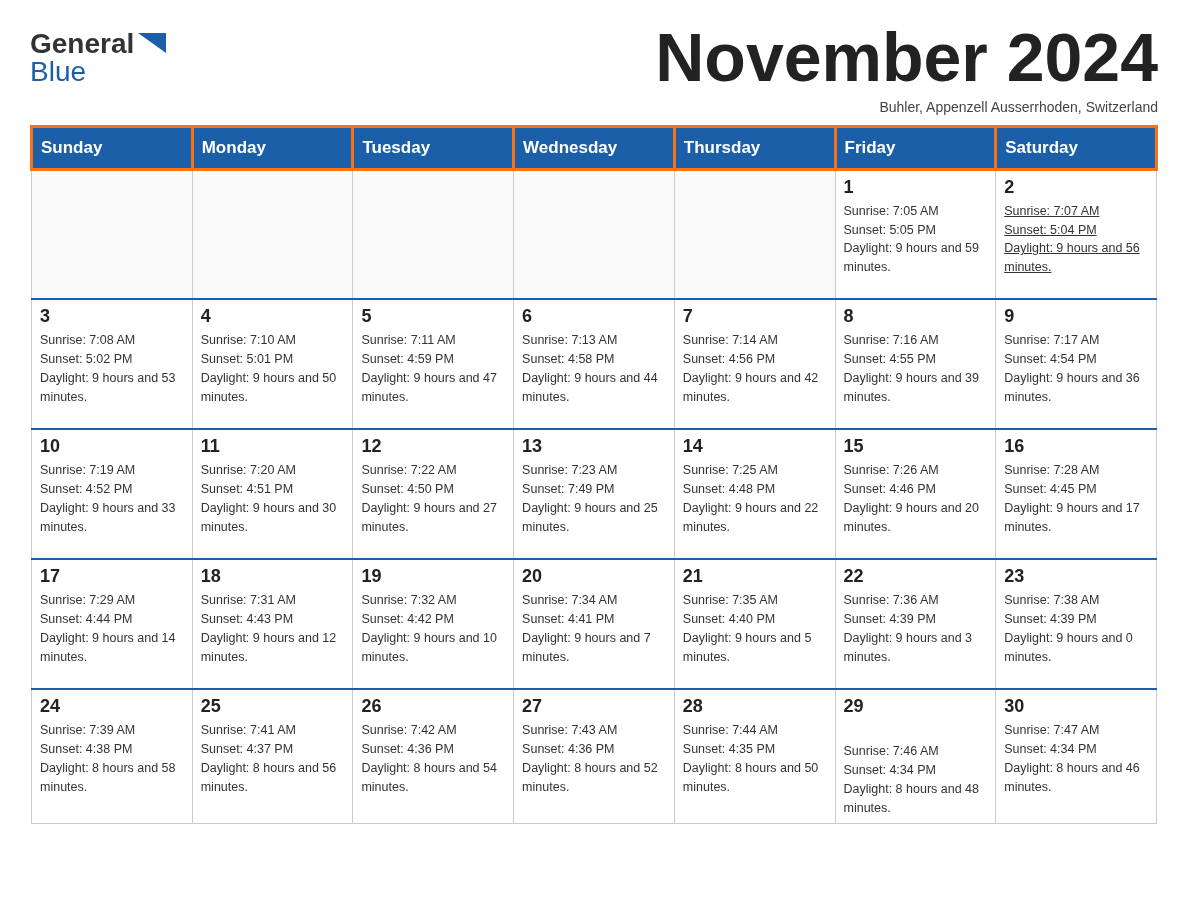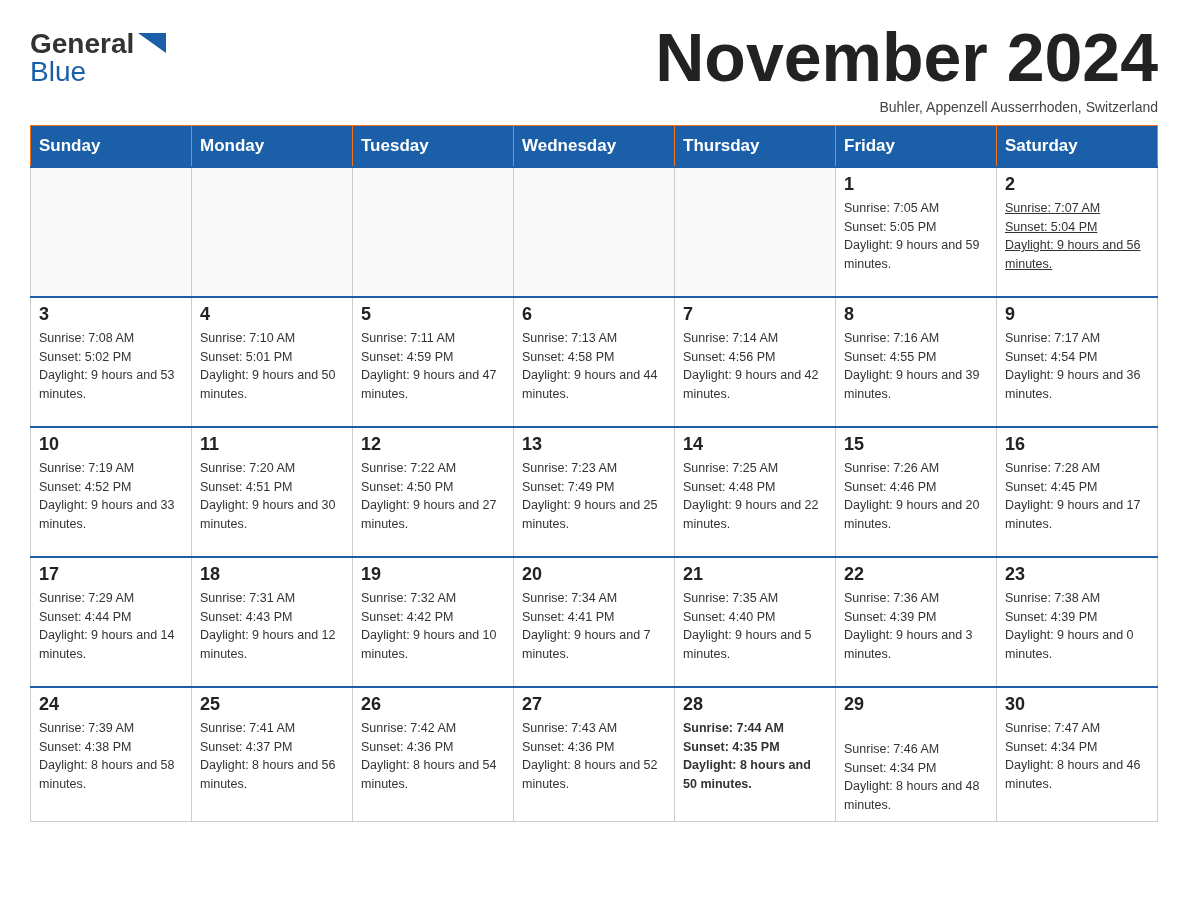--- a/index.html
+++ b/index.html
@@ -56,21 +56,21 @@
       border-collapse: collapse;
       margin-top: 10px;
     }
     .calendar th {
       background-color: #1a5fa8;
       color: #fff;
       font-size: 17px;
       font-weight: bold;
       padding: 10px 8px;
       text-align: left;
-      border: 1px solid #f97316;
+      border: 3px solid #f97316;
     }
     .calendar td {
       vertical-align: top;
       border: 1px solid #ccc;
       padding: 6px 8px;
       width: calc(100% / 7);
       min-height: 110px;
       height: 130px;
     }
     .calendar tr.week-row td {
@@ -297,21 +297,21 @@
 Daylight: 8 hours and 54 minutes.</div>
         </td>
         <td>
           <span class="day-number">27</span>
           <div class="day-info" style="white-space: pre-line;">Sunrise: 7:43 AM
 Sunset: 4:36 PM
 Daylight: 8 hours and 52 minutes.</div>
         </td>
         <td>
           <span class="day-number">28</span>
-          <div class="day-info" style="white-space: pre-line; font-weight: bold;">Sunrise: 7:44 AM
+          <div class="day-info" style="white-space: pre-line;">Sunrise: 7:44 AM
 Sunset: 4:35 PM
 Daylight: 8 hours and 50 minutes.</div>
         </td>
         <td>
           <span class="day-number">29</span>
           <div class="day-info" style="white-space: pre-line; margin-top: 25px;">Sunrise: 7:46 AM
 Sunset: 4:34 PM
 Daylight: 8 hours and 48 minutes.</div>
         </td>
         <td>

